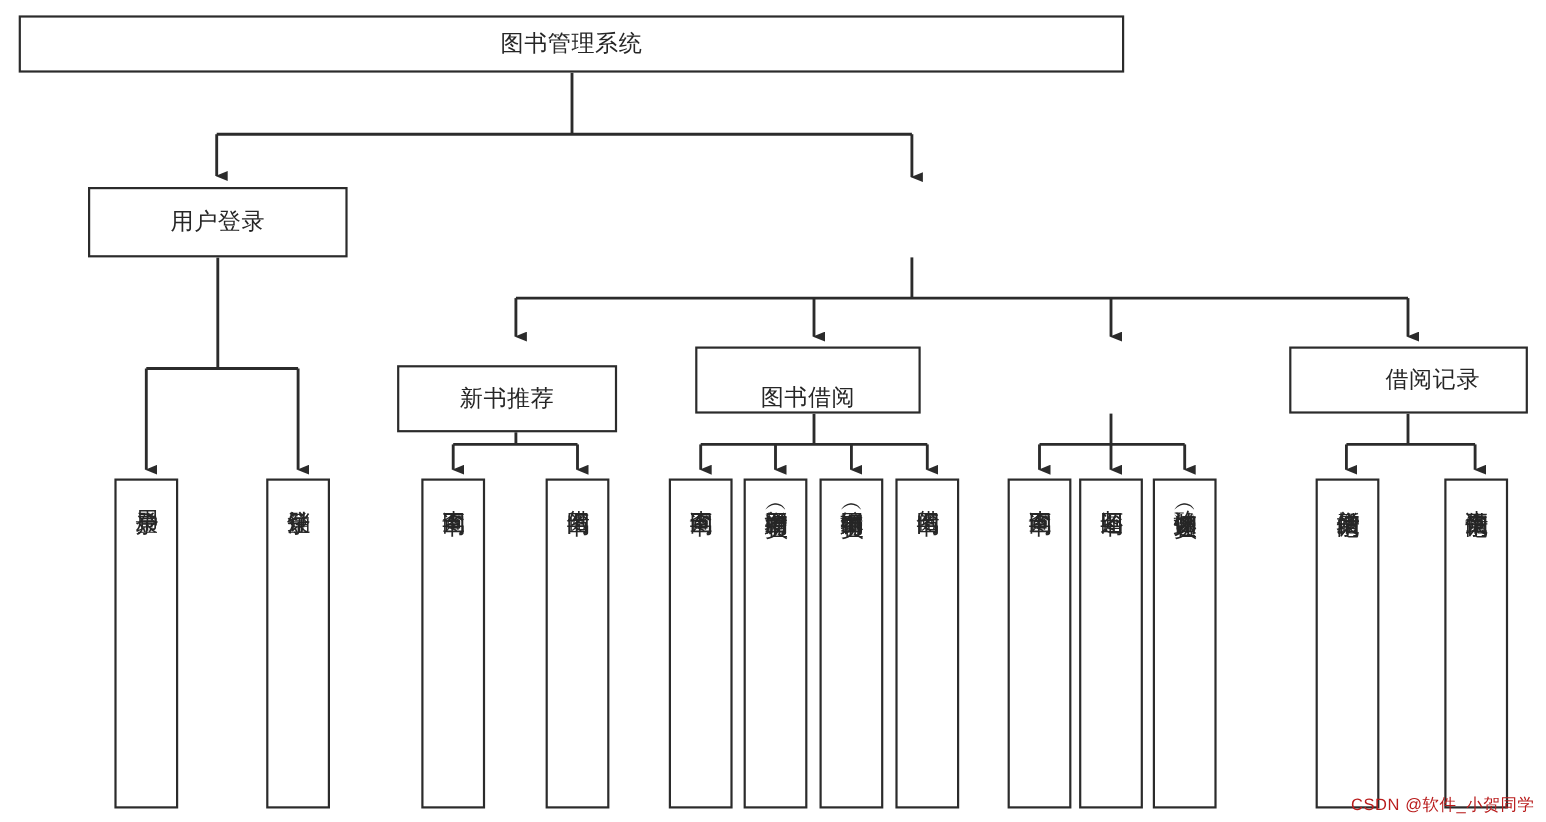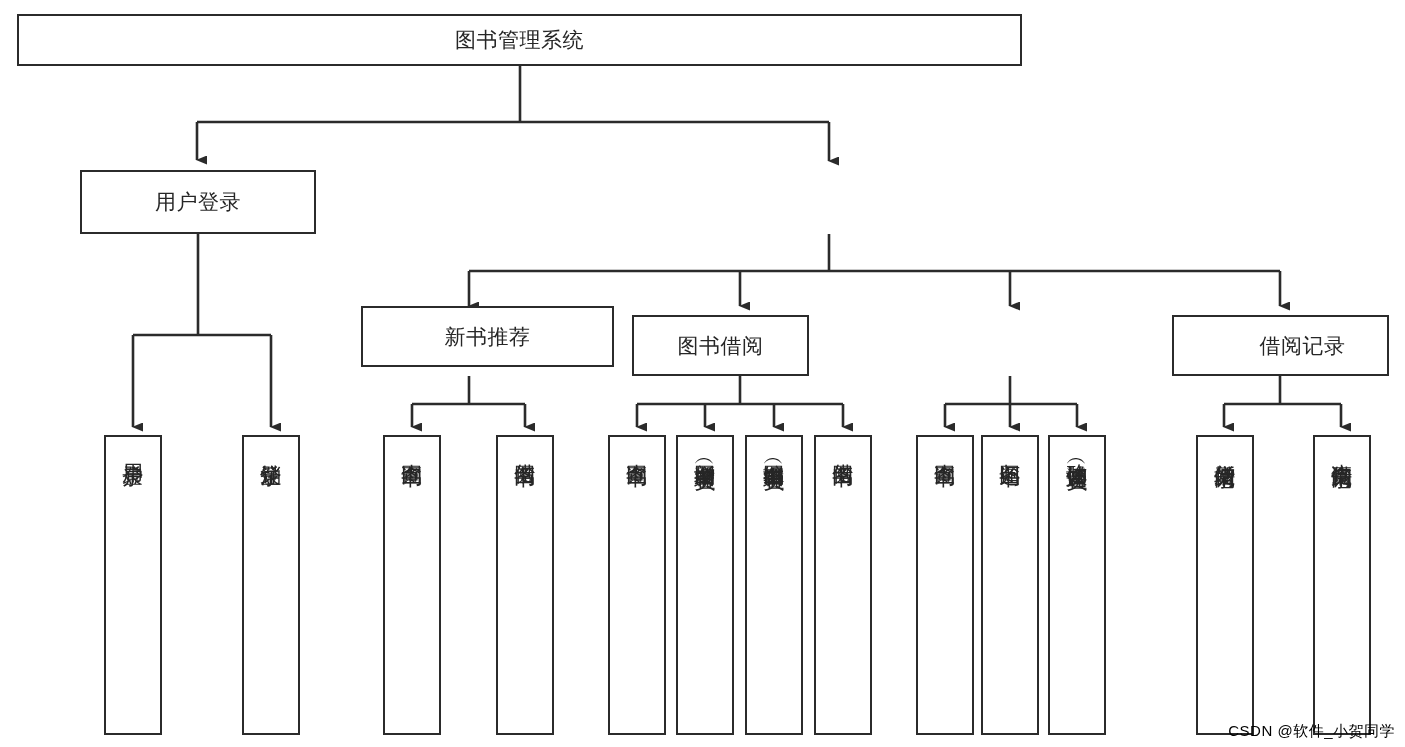--- a/index.html
+++ b/index.html
@@ -59,21 +59,21 @@
     font-size: 21px;
     line-height: 1.30;
     letter-spacing: 1px;
     white-space: nowrap;
   }
   #watermark {
     position: absolute;
     right: 10px;
     bottom: 6px;
     font-size: 15px;
-    color: #000000;
+    color: #b91c1c;
     white-space: nowrap;
     letter-spacing: 0.5px;
   }
 </style>
 </head>
 <body>
 
 <div id="diagram-root">
 
   <svg id="edges-layer" viewBox="0 0 1405 747" width="1405" height="747" xmlns="http://www.w3.org/2000/svg">
@@ -128,25 +128,25 @@
 
   <div class="node horiz" style="left:17px; top:14px; width:1005px; height:52px;">
     <span class="node-label">图书管理系统</span>
   </div>
 
   <div class="node horiz" style="left:80px; top:170px; width:236px; height:64px;">
     <span class="node-label">用户登录</span>
   </div>
 
 
-  <div class="node horiz" style="left:361px; top:306px; width:253px; height:61px;">
+  <div class="node horiz" style="left:361px; top:332px; width:200px; height:61px;">
     <span class="node-label">新书推荐</span>
   </div>
 
-  <div class="node horiz" style="left:632px; top:315px; width:177px; height:61px;">
+  <div class="node horiz" style="left:632px; top:315px; width:205px; height:61px;align-items:flex-end;">
     <span class="node-label">图书借阅</span>
   </div>
 
 
   <div class="node horiz" style="left:1172px; top:315px; width:217px; height:61px;padding-left:44px;">
     <span class="node-label">借阅记录</span>
   </div>
 
   <div class="node vert" style="left:104px; top:435px; width:58px; height:300px;">
     <span class="node-label">用户登录</span>

